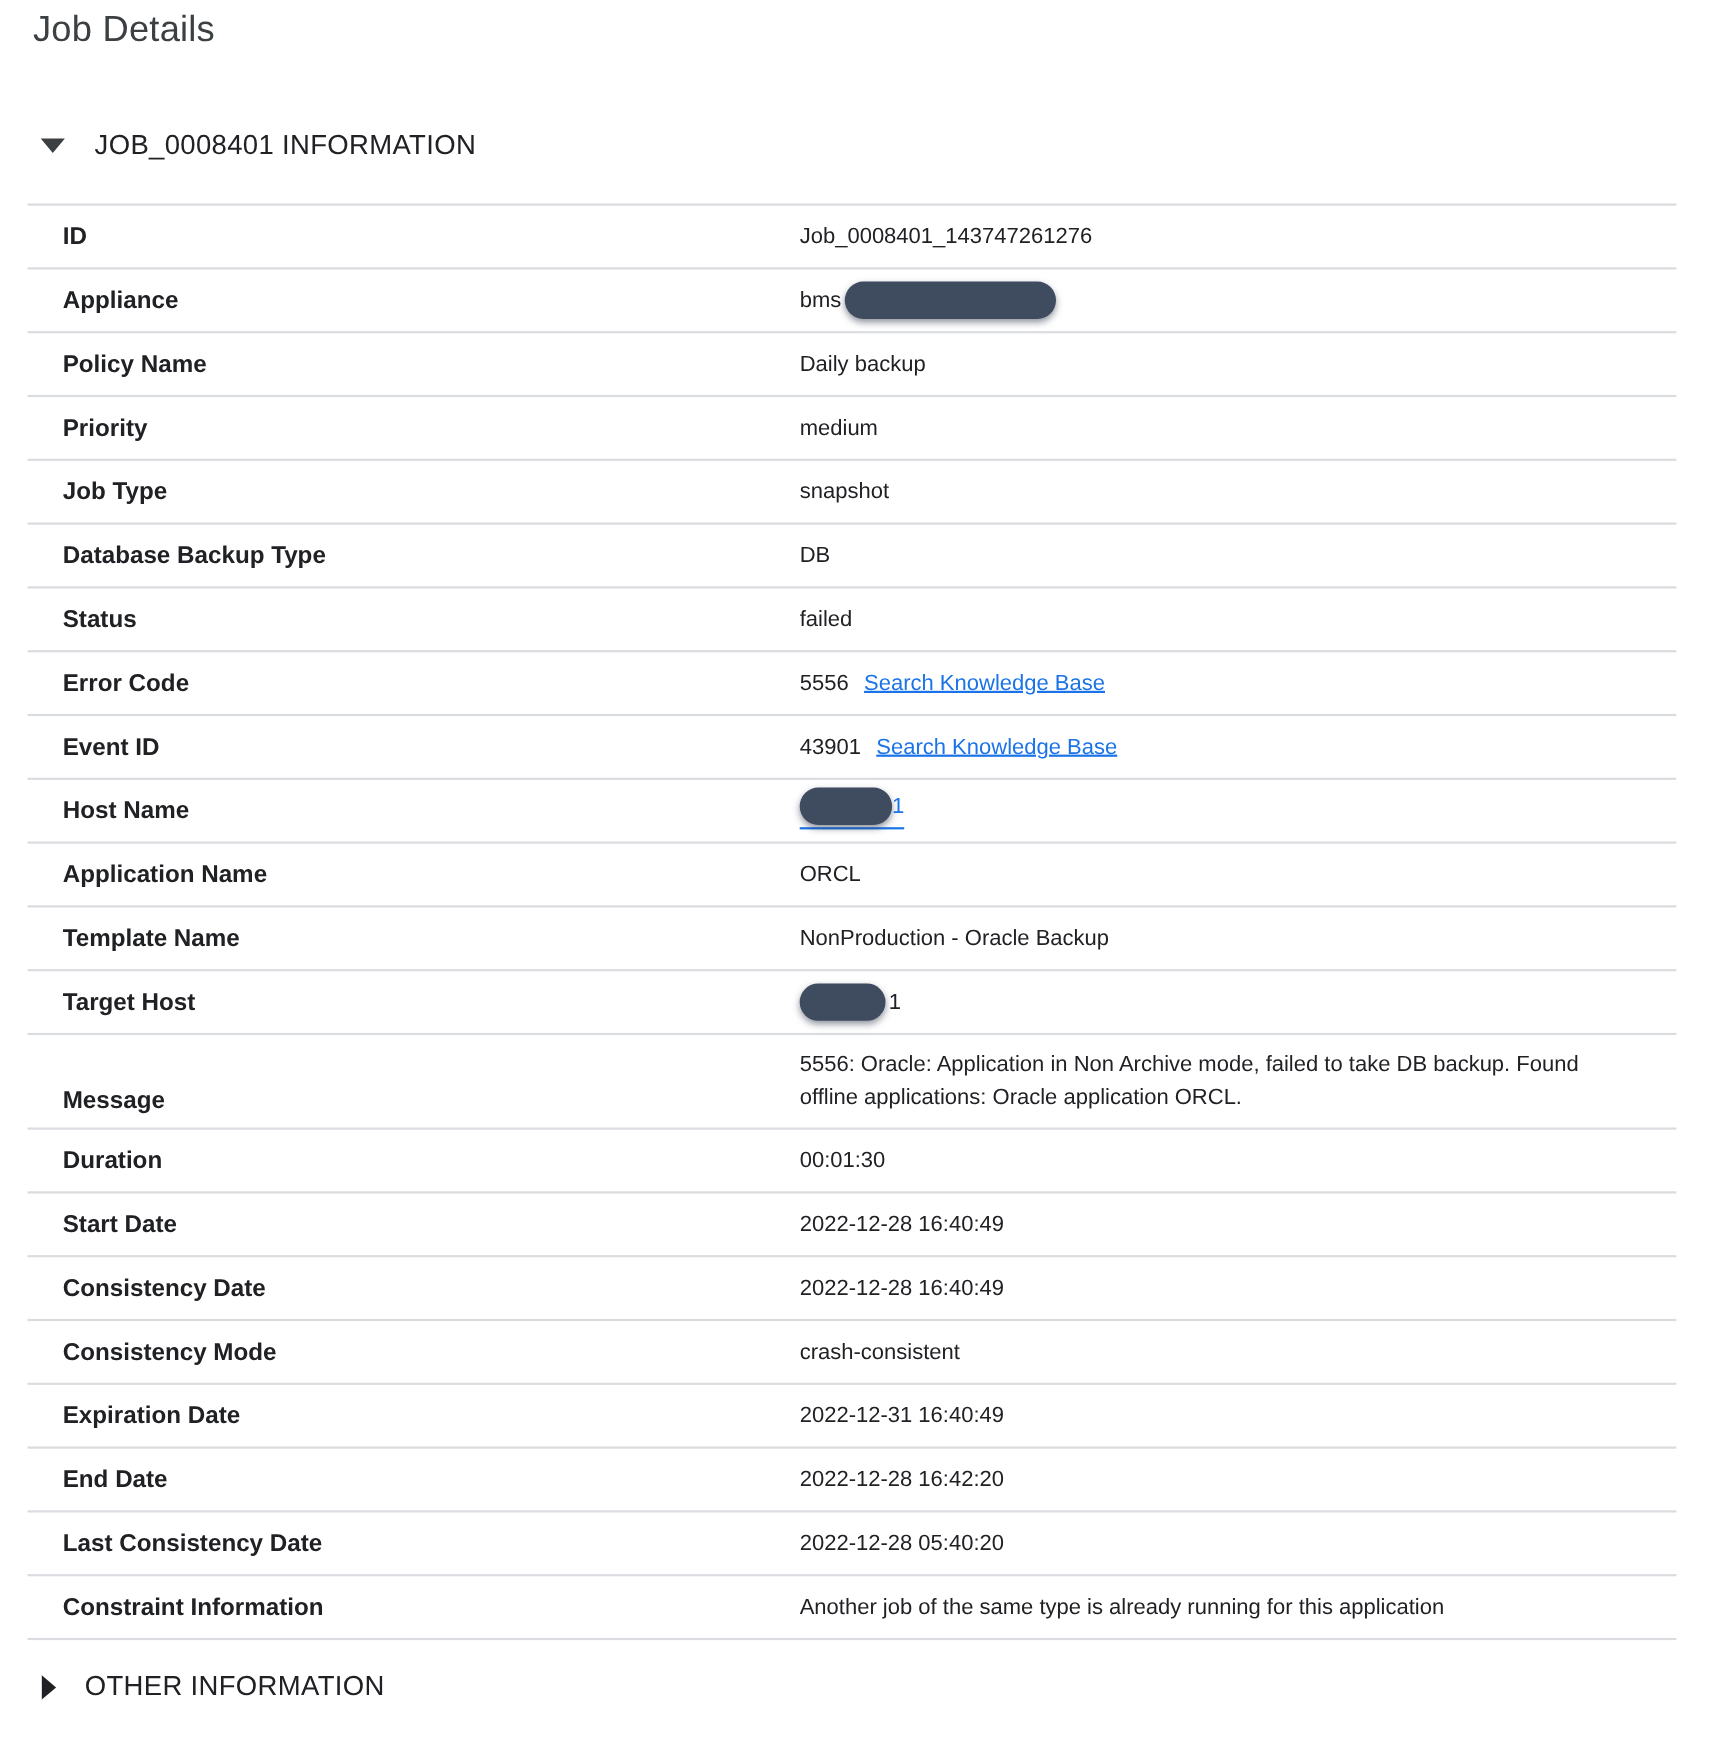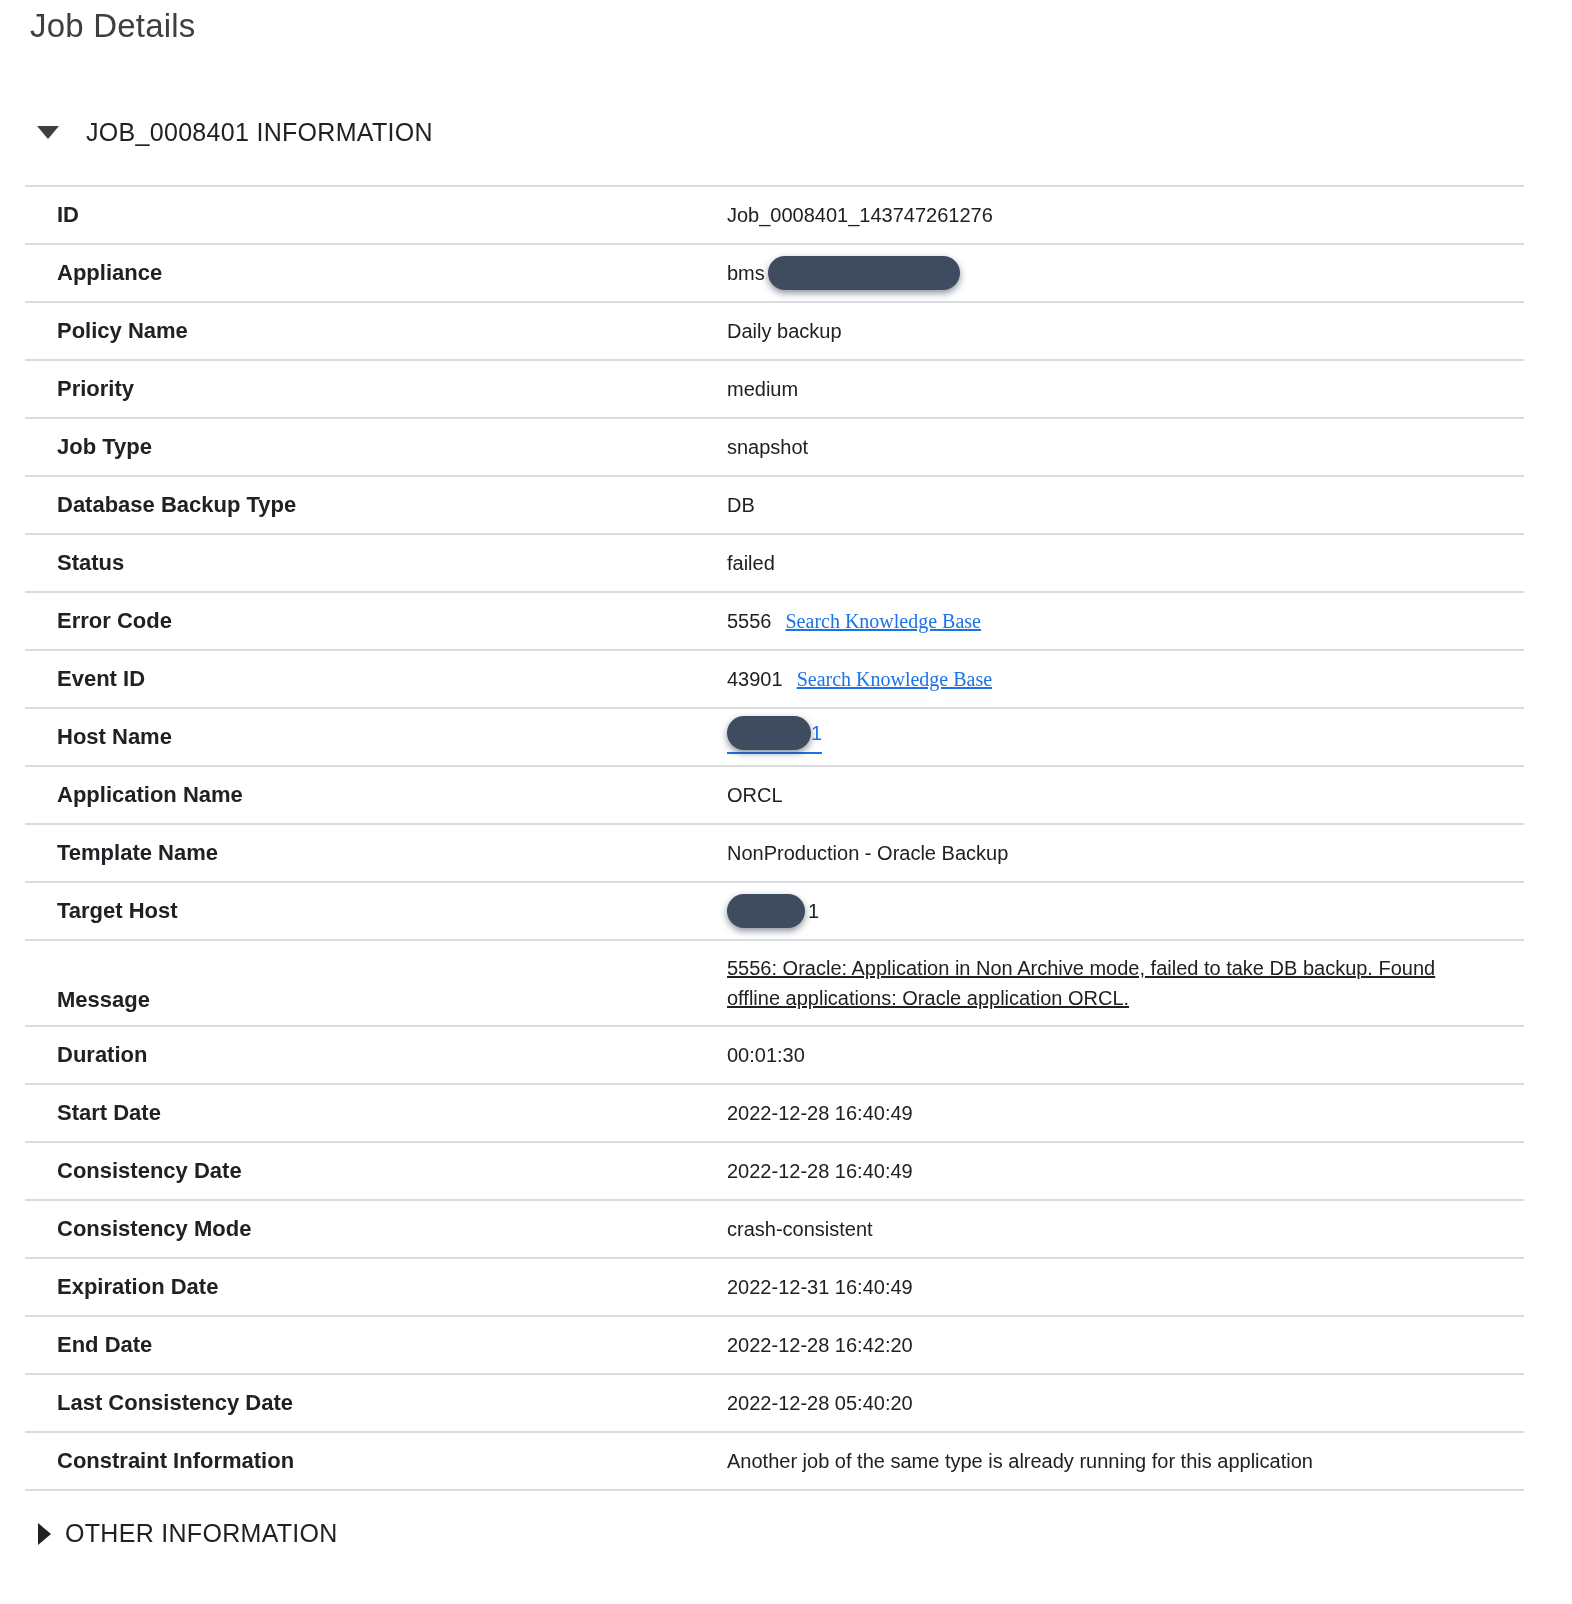--- a/index.html
+++ b/index.html
@@ -42,21 +42,21 @@
     border-bottom: 11px solid transparent;
     border-left: 13px solid #202124;
   }
   .section-title {
     font-size: 25px;
     font-weight: 400;
     color: #202124;
     margin-left: 27px;
     letter-spacing: 0.3px;
   }
-  .section-header.collapsed .section-title { margin-left: 14px; text-align: center; }
+  .section-header.collapsed .section-title { margin-left: 26px; text-align: center; }
 
   .kv-table {
     margin-top: 38px;
     width: 1499px;
     border-top: 2px solid #dadce0;
   }
   .row {
     display: flex;
     align-items: center;
     border-bottom: 2px solid #dadce0;
@@ -72,40 +72,39 @@
   }
   .row .value {
     flex: 1;
     font-size: 20px;
     color: #202124;
     padding-right: 24px;
     line-height: 30px;
   }
   .row.tall { padding: 12px 0; align-items: flex-end; }
   .row.tall .label { padding-top: 4px; }
-  .value-message { max-width: 756px; line-height: 38px; text-decoration: underline; }
+  .value-message { max-width: 756px; line-height: 38px; }
 
   .pill {
     display: inline-block;
     height: 34px;
     border-radius: 17px;
     background: #3f4b5f;
     box-shadow: 0 3px 7px rgba(45,55,75,0.55);
     vertical-align: middle;
   }
   .pill-appliance { width: 192px; margin-left: 3px; }
   .pill-host { width: 84px; }
   .pill-target { width: 78px; margin-right: 3px; }
 
   .kb-link {
     color: #1a73e8;
     text-decoration: underline;
     margin-left: 14px;
     cursor: pointer;
-    font-family: Liberation Serif, serif;
   }
   .host-link {
     display: inline-flex;
     align-items: center;
     color: #1a73e8;
     text-decoration: none;
     border-bottom: 2px solid #1a73e8;
     padding-bottom: 2px;
     cursor: pointer;
   }

